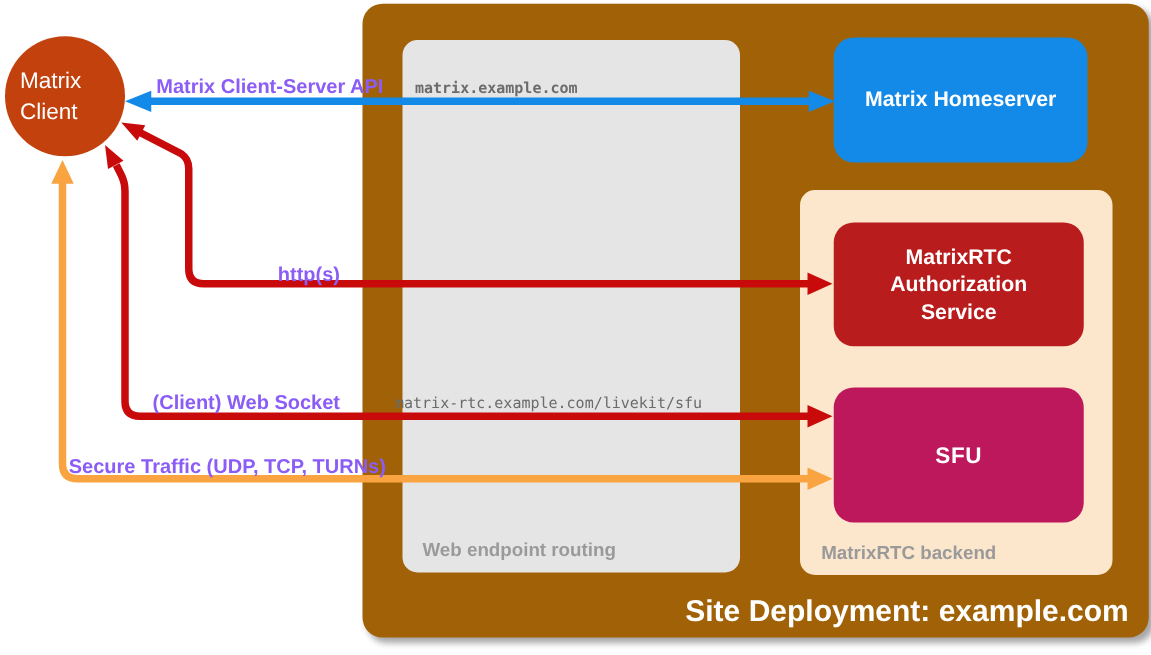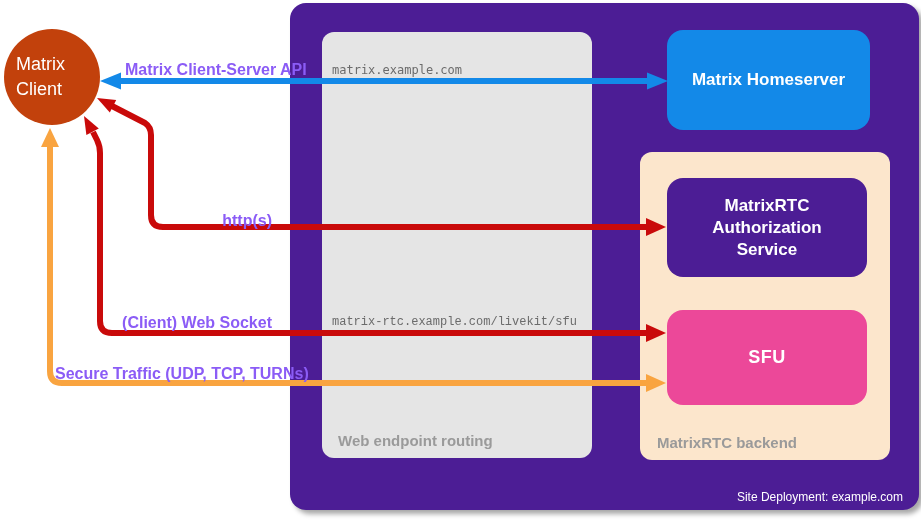--- a/index.html
+++ b/index.html
@@ -7,21 +7,21 @@
     position:relative;
     width:921px;height:524px;
     background:#ffffff;
     font-family:"Liberation Sans", sans-serif;
     overflow:hidden;
   }
   .abs{position:absolute;}
   
   .outer-box{
     left:290px;top:3px;width:629px;height:507px;
-    background:#4c1d95;border-radius:16px;
+    background:#a16207;border-radius:16px;
     box-shadow:4px 4px 5px rgba(0,0,0,0.35);
   }
   .routing-box{
     left:32px;top:29px;width:270px;height:426px;
     background:#E5E5E5;border-radius:12px;
   }
   .backend-box{
     left:350px;top:149px;width:250px;height:308px;
     background:#FCE6CC;border-radius:12px;
   }
@@ -30,41 +30,41 @@
     font-size:15px;font-weight:bold;color:#9A9A9A;
     white-space:nowrap;
   }
   
   .node{
     display:flex;align-items:center;justify-content:center;
     text-align:center;color:#ffffff;font-weight:bold;
     border-radius:16px;
   }
   .homeserver-box{left:667px;top:30px;width:203px;height:100px;background:#1389E8;font-size:17px;}
-  .auth-box{left:667px;top:178px;width:200px;height:99px;background:#4c1d95;font-size:17px;line-height:22px;}
+  .auth-box{left:667px;top:178px;width:200px;height:99px;background:#b91c1c;font-size:17px;line-height:22px;}
   .auth-box .inner{width:150px;}
-  .sfu-box{left:667px;top:310px;width:200px;height:95px;background:#ec4899;font-size:18px;letter-spacing:.5px;}
+  .sfu-box{left:667px;top:310px;width:200px;height:108px;background:#be185d;font-size:18px;letter-spacing:.5px;}
   .client-circle{
     left:4px;top:29px;width:96px;height:96px;border-radius:50%;
     background:#c2410c;display:flex;align-items:center;justify-content:center;
     text-align:left;color:#fff;font-weight:normal;font-size:18px;line-height:25px;
   }
   .client-circle .inner{width:72px;}
   
   .arrow-label{
     font-size:16px;font-weight:bold;color:#8b5cf6;
     text-align:right;white-space:nowrap;
   }
   .endpoint{
     font-family:"DejaVu Sans Mono","Liberation Mono",monospace;
     font-size:12px;line-height:14px;color:#6B6B6B;white-space:nowrap;
   }
   .deployment-title{
     position:absolute;right:16px;bottom:6px;
-    font-size:12px;font-weight:normal;color:#ffffff;white-space:nowrap;
+    font-size:24px;font-weight:bold;color:#ffffff;white-space:nowrap;
   }
   svg.overlay{position:absolute;left:0;top:0;pointer-events:none;}
 </style>
 </head>
 <body>
 
 <div class="canvas">
 
   <div class="abs outer-box">
 
@@ -120,16 +120,16 @@
       <polygon points="50,128 59,147 41,147" fill="#F9A440"></polygon>
       <polygon points="666,383 646,374 646,392" fill="#F9A440"></polygon>
     </g>
   </svg>
 
   <div class="abs arrow-label" style="left:125px;top:61px;width:150px;text-align:center;">Matrix Client-Server API</div>
   <div class="abs arrow-label" style="left:172px;top:212px;width:100px;">http(s)</div>
   <div class="abs arrow-label" style="left:120px;top:314px;width:152px;">(Client) Web Socket</div>
   <div class="abs arrow-label" style="left:55px;top:365px;width:220px;">Secure Traffic (UDP, TCP, TURNs)</div>
 
-  <div class="abs endpoint" style="left:332px;top:63px;">matrix.example.com</div>
-  <div class="abs endpoint" style="left:332px;top:315px;font-family:Liberation Mono, monospace;">matrix-rtc.example.com/livekit/sfu</div>
+  <div class="abs endpoint" style="left:332px;top:63px;font-weight:bold;">matrix.example.com</div>
+  <div class="abs endpoint" style="left:316px;top:315px;">matrix-rtc.example.com/livekit/sfu</div>
 
 </div>
 
 </body></html>

